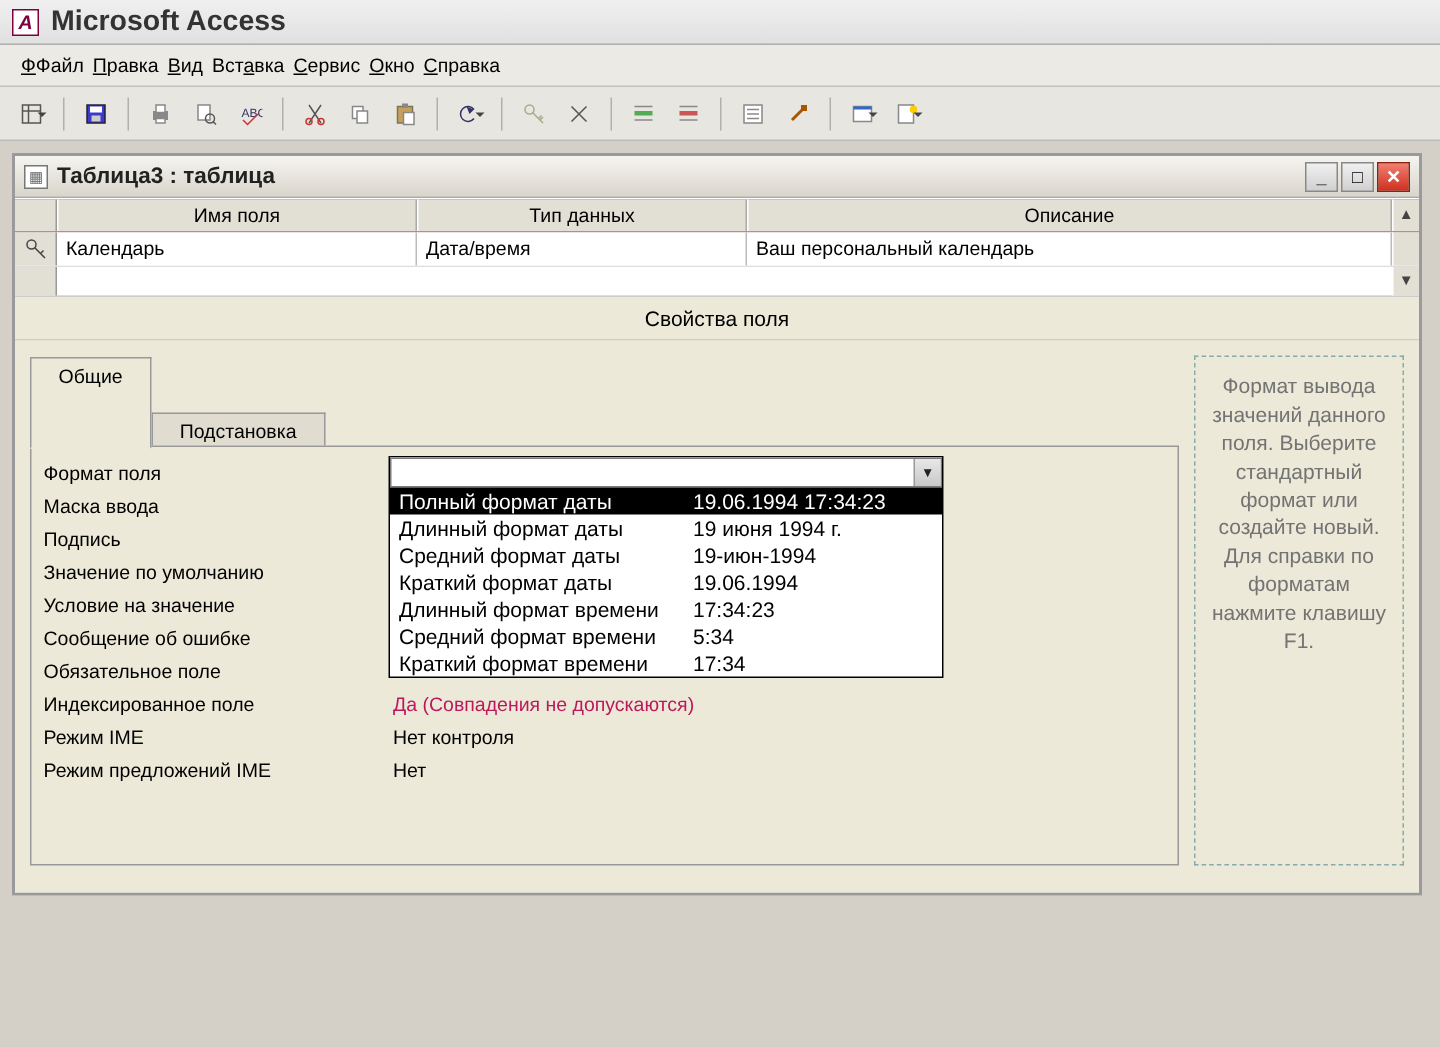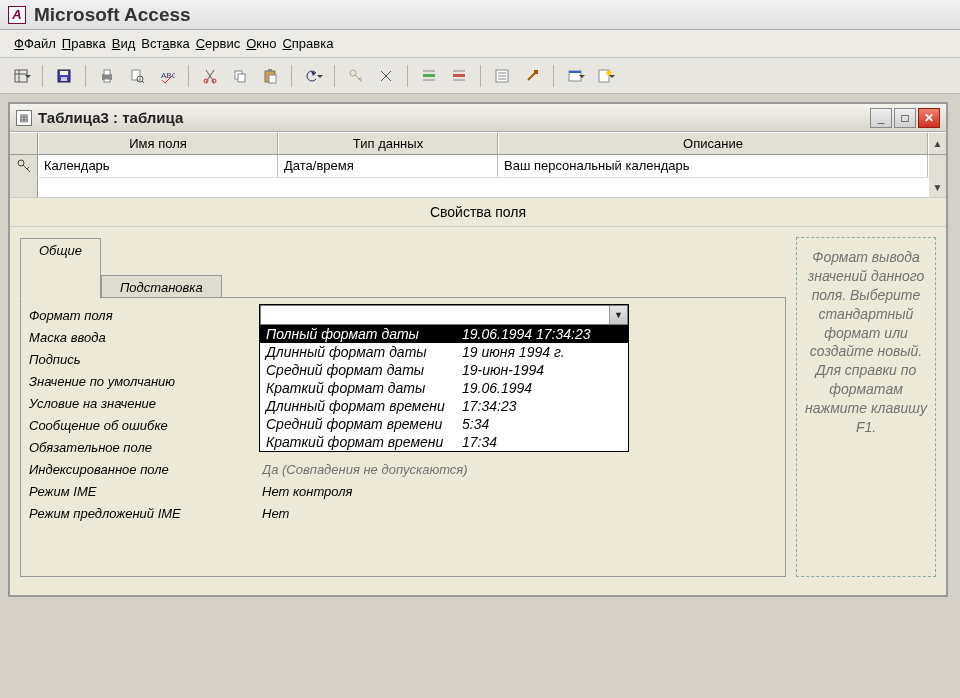--- a/index.html
+++ b/index.html
@@ -157,21 +157,20 @@
     background: #ece9d8;
     border-top:1px solid #ccc;
     border-bottom:1px solid #ccc;
     font-size:14px;
   }
   .props-area {
     display: flex;
     background: #ece9d8;
     padding: 10px 10px 18px 10px;
     gap: 10px;
-    font-style: italic;
   }
   .props-left {
     flex: 1;
     position: relative;
   }
   .tabs {
     display: flex;
     gap: 0;
     margin-bottom: -1px;
   }
@@ -464,21 +463,21 @@
           <div class="prop-row">
               <div class="prop-label">Сообщение об ошибке</div>
               <div class="prop-value"><input style=""></div>
             </div>
           <div class="prop-row">
               <div class="prop-label">Обязательное поле</div>
               <div class="prop-value"><input style=""></div>
             </div>
           <div class="prop-row">
               <div class="prop-label">Индексированное поле</div>
-              <div class="prop-value"><input style="color: #737373;" value="Да (Совпадения не допускаются)"></div>
+              <div class="prop-value"><input style="color: #be185d;" value="Да (Совпадения не допускаются)"></div>
             </div>
           <div class="prop-row">
               <div class="prop-label">Режим IME</div>
               <div class="prop-value"><input value="Нет контроля" style=""></div>
             </div>
           <div class="prop-row">
               <div class="prop-label">Режим предложений IME</div>
               <div class="prop-value"><input value="Нет" style=""></div>
             </div>
 

